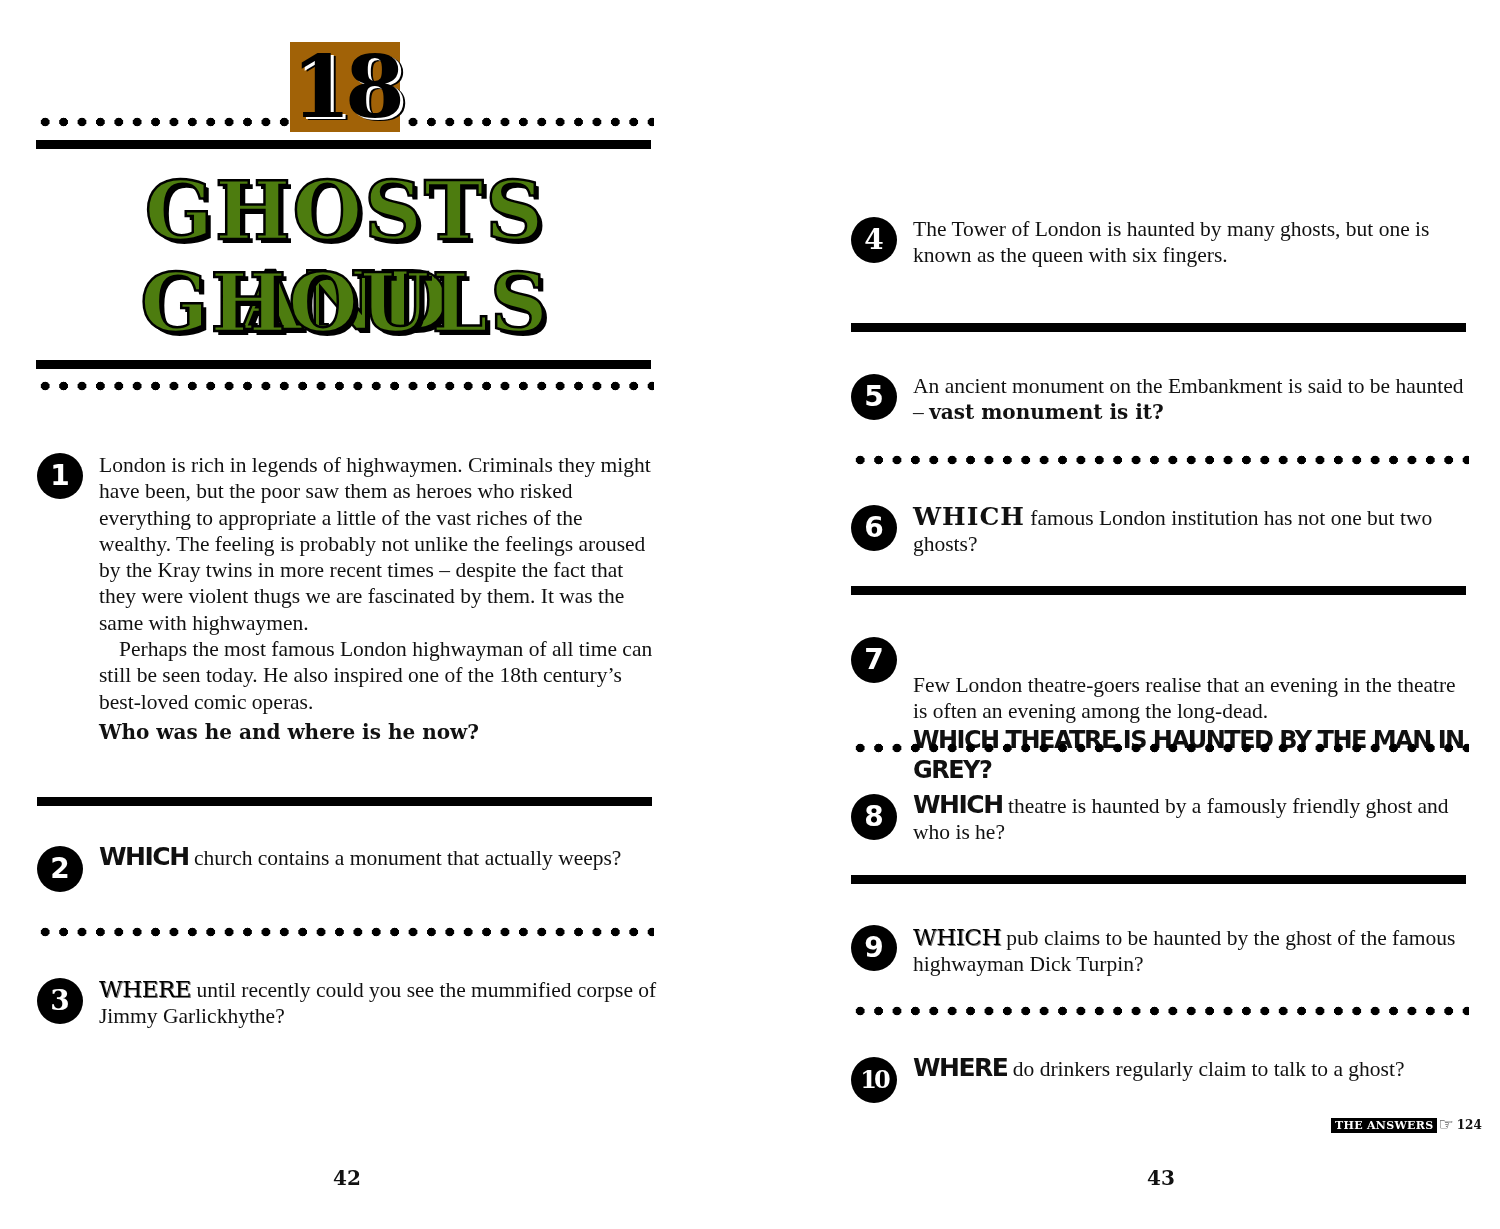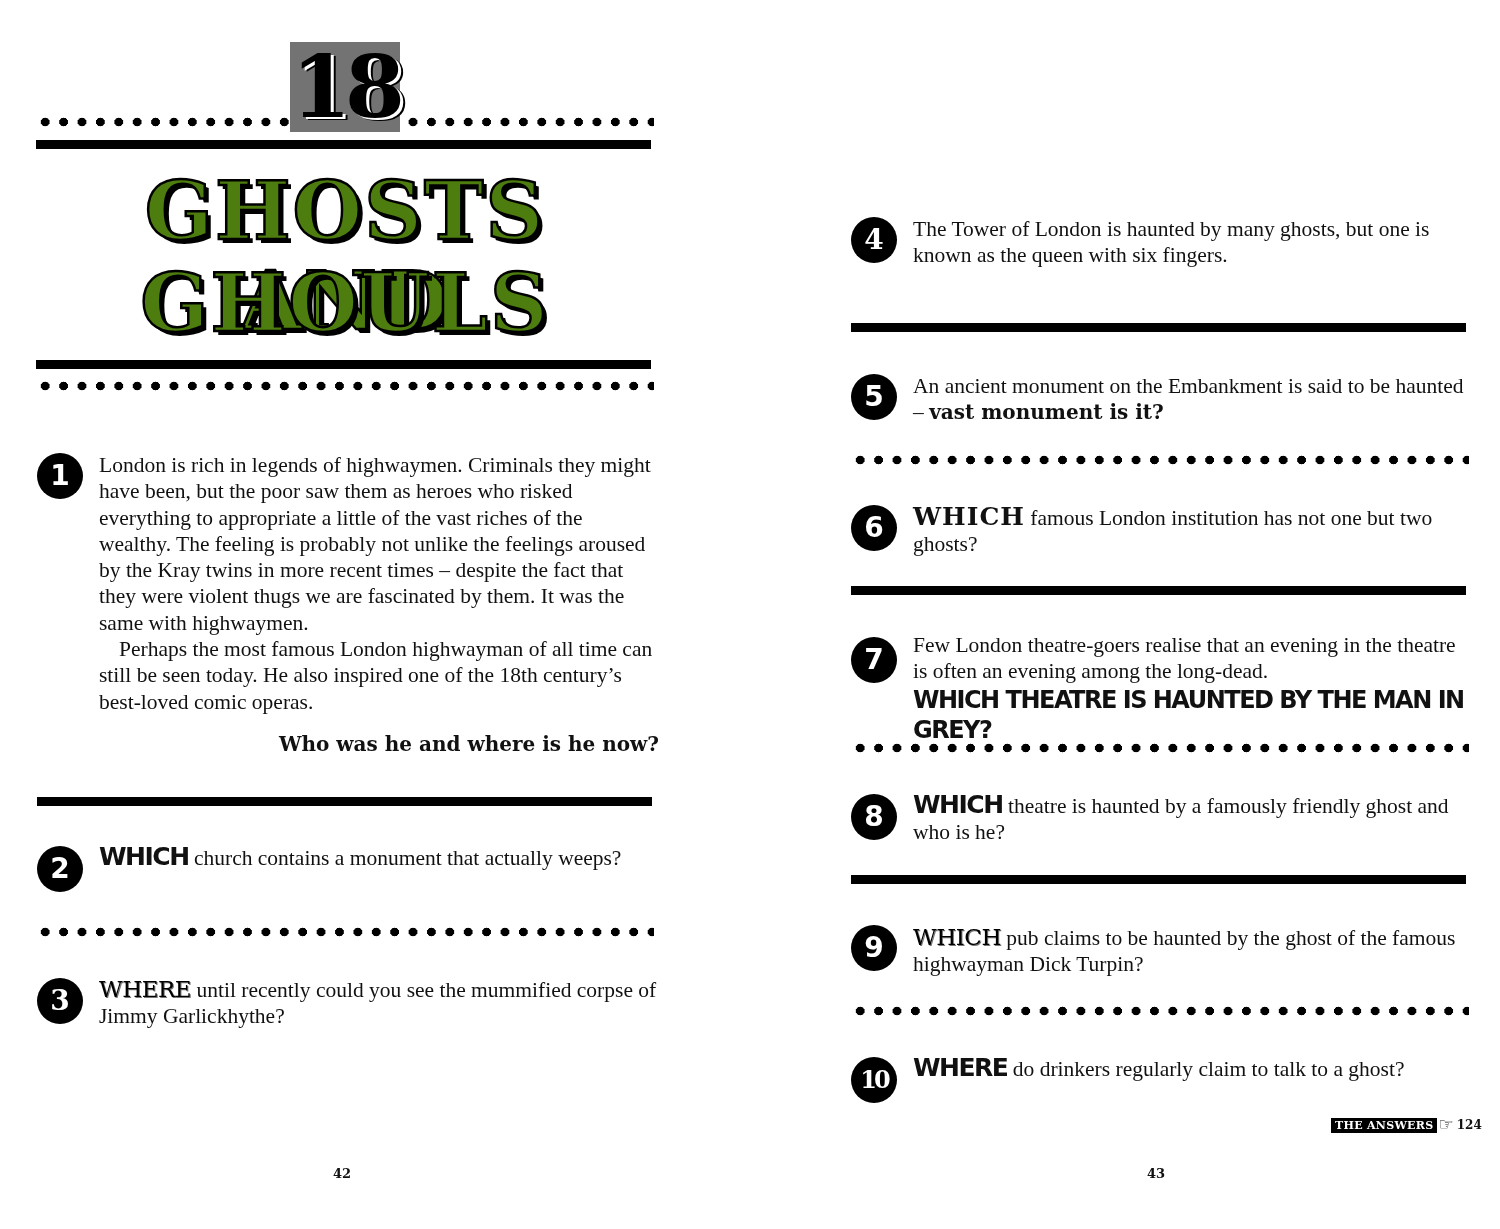--- a/index.html
+++ b/index.html
@@ -8,41 +8,41 @@
   .page-left { left: 0; width: 700px; }
   .page-right { left: 800px; width: 700px; }
 
   .dots { position: absolute; height: 10px;
     background-image: radial-gradient(circle, #000 4.2px, transparent 4.6px);
     background-size: 18.4px 10px; background-repeat: repeat-x; background-position: 0 0; }
   .rule { position: absolute; height: 9px; background: #000; }
 
   .chapter-num { position: absolute; left: 290px; top: 42px; width: 110px; text-align: center;
     font-family: "DejaVu Serif", serif; font-weight: bold; font-size: 86px; line-height: 90px; letter-spacing: -6px;
-    color: #000; text-shadow: 3px 2px 0 #fff, 5px 3px 0 #000; background: #737373; }
+    color: #000; text-shadow: 3px 2px 0 #fff, 5px 3px 0 #000; background: #a16207; }
 
   .title { position: absolute; left: 36px; width: 618px; text-align: center;
     font-family: "DejaVu Serif", serif; font-weight: bold; font-size: 80px; line-height: 90px;
     color: #4d7c0f; -webkit-text-stroke: 2.5px #000; text-shadow: 4px 4px 0 #000; letter-spacing: 2px; }
 
   .q { position: absolute; }
   .badge { position: absolute; width: 46px; height: 46px; border-radius: 50%; background: #000; color: #fff;
     font-family: "DejaVu Sans", sans-serif; font-weight: bold; font-size: 28px; line-height: 46px; text-align: center; }
   .badge.serif { font-family: "DejaVu Serif", serif; }
   .badge.narrow { font-size: 24px; letter-spacing: -3px; }
   .qtext { position: absolute; font-family: "Liberation Serif", serif; font-size: 21.5px; line-height: 26.3px; color: #111; }
   .qtext p { margin: 0; }
   .indent { text-indent: 20px; }
   .bold-serif { font-family: "DejaVu Serif", serif; font-weight: bold; font-size: 20px; }
   .cond-lead { font-family: "DejaVu Sans", sans-serif; font-weight: bold; font-size: 25px; letter-spacing: -1.5px; }
   .wide-lead { font-family: "DejaVu Serif", serif; font-weight: bold; font-size: 25px; letter-spacing: 1px; }
   .old-lead { font-family: "DejaVu Serif", serif; font-size: 23px; letter-spacing: -0.5px; color: #000; text-shadow: 1px 1px 0 #777; }
   .big-q { font-family: "DejaVu Sans", sans-serif; font-weight: bold; font-size: 24px; letter-spacing: -1.5px; display:block; line-height: 30px; }
 
-  .folio { position: absolute; top: 1166px; font-family: "DejaVu Serif", serif; font-weight: bold; font-size: 13px; }
+  .folio { position: absolute; top: 1166px; font-family: "DejaVu Serif", serif; font-weight: bold; font-size: 20px; }
   .answers { position: absolute; left: 1313px; top: 1117px; display: flex; align-items: center; margin-left: 18px; }
   .answers-label { background: #000; color: #fff; font-family: "DejaVu Serif", serif; font-weight: bold; font-size: 11px; padding: 1px 4px; letter-spacing: 0.3px; }
   .hand { font-size: 17px; line-height: 16px; margin: 0 3px 0 1px; }
   .answers-page { font-family: "DejaVu Serif", serif; font-weight: bold; font-size: 12px; }
 </style>
 </head>
 <body>
 
 <div class="page page-left">
   <div class="dots" style="left:36px; top:117px; width:618px;"></div>
@@ -53,21 +53,21 @@
   <div class="title" style="top:258px;">GHOULS</div>
 
   <div class="rule" style="left:36px; top:360px; width:615px;"></div>
   <div class="dots" style="left:36px; top:381px; width:618px;"></div>
 
   <div class="q">
     <div class="badge" style="left:37px; top:453px;">1</div>
     <div class="qtext" style="left:99px; top:452px; width:560px;">
       <p>London is rich in legends of highwaymen. Criminals they might have been, but the poor saw them as heroes who risked everything to appropriate a little of the vast riches of the wealthy. The feeling is probably not unlike the feelings aroused by the Kray twins in more recent times – despite the fact that they were violent thugs we are fascinated by them. It was the same with highwaymen.</p>
       <p class="indent">Perhaps the most famous London highwayman of all time can still be seen today. He also inspired one of the 18th century’s best-loved comic operas.</p>
-      <p class="bold-serif" style="margin-top:16px;text-align:right;">Who was he and where is he now?</p>
+      <p class="bold-serif" style="margin-top:4px;">Who was he and where is he now?</p>
     </div>
   </div>
 
   <div class="rule" style="left:37px; top:797px; width:615px;"></div>
 
   <div class="q">
     <div class="badge" style="left:37px; top:846px;">2</div>
     <div class="qtext" style="left:99px; top:844px; width:560px;">
       <span class="cond-lead">WHICH</span>
       <span>church contains a monument that actually weeps?</span>
@@ -113,21 +113,21 @@
     <div class="qtext" style="left:913px; top:504px; width:560px;">
       <span class="wide-lead">WHICH</span>
       <span>famous London institution has not one but two ghosts?</span>
     </div>
   </div>
 
   <div class="rule" style="left:851px; top:586px; width:615px;"></div>
 
   <div class="q">
     <div class="badge" style="left:851px; top:637px;">7</div>
-    <div class="qtext" style="left:913px; top:632px; width:560px;">
+    <div class="qtext" style="left:913px; top:672px; width:560px;">
       <span>Few London theatre-goers realise that an evening in the theatre is often an evening among the long-dead.</span>
       <span class="big-q">WHICH THEATRE IS HAUNTED BY THE MAN IN GREY?</span>
     </div>
   </div>
 
   <div class="dots" style="left:851px; top:743px; width:618px;"></div>
 
   <div class="q">
     <div class="badge" style="left:851px; top:794px;">8</div>
     <div class="qtext" style="left:913px; top:792px; width:560px;">

